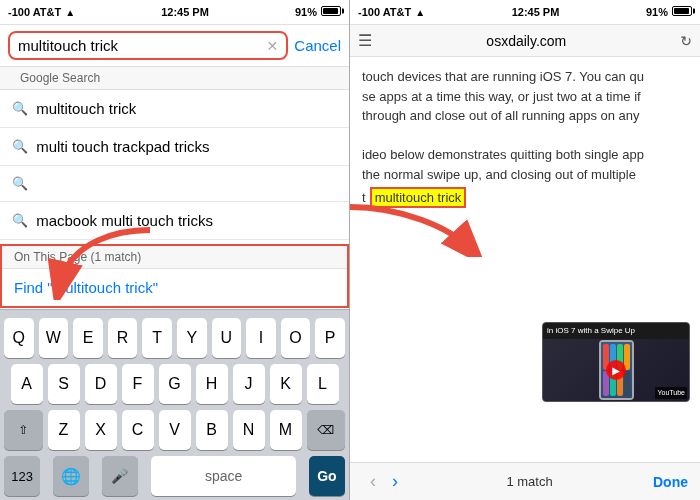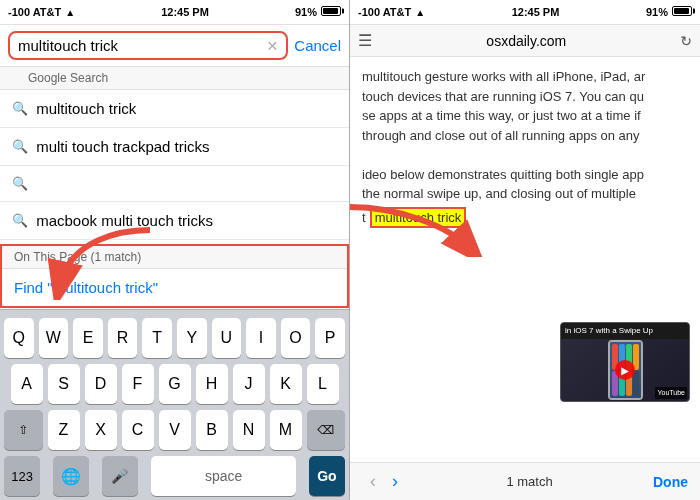--- a/index.html
+++ b/index.html
@@ -115,21 +115,21 @@
       white-space: nowrap;
     }
 
     
     .suggestions {
       flex: 1;
       background: #fff;
       overflow: hidden;
     }
     .suggestion-header {
-      padding: 4px 28px;
+      padding: 4px 20px;
       font-size: 12px;
       color: #666;
       background: #f7f7f7;
       border-bottom: 1px solid #e0e0e0;
     }
     .suggestion-item {
       display: flex;
       align-items: center;
       padding: 10px 12px;
       border-bottom: 1px solid #e8e8e8;
@@ -270,21 +270,21 @@
     }
 
     .highlight-box {
       background: #ffff00;
       border: 2px solid #e74c3c;
       padding: 1px 3px;
       font-weight: 500;
     }
 
     .video-preview {
-      width: 130px;
+      width: 148px;
       height: 80px;
       background: #0369a1;
       border: 1px solid #555;
       border-radius: 4px;
       position: absolute;
       right: 10px;
       bottom: 60px;
       display: flex;
       flex-direction: column;
       overflow: hidden;
@@ -513,21 +513,20 @@
     </div>
   </div>
 
   <div class="browser-toolbar">
     <span class="browser-menu-btn">☰</span>
     <span class="browser-url">osxdaily.com</span>
     <span class="browser-refresh">↻</span>
   </div>
 
   <div class="browser-content">
-    <p>multitouch gesture works with all iPhone, iPad, ar</p>
     <p>touch devices that are running iOS 7. You can qu</p>
     <p>se apps at a time this way, or just two at a time if</p>
     <p>through and close out of all running apps on any</p>
     <br>
     <p>ideo below demonstrates quitting both single app</p>
     <p style="display:flex;align-items:center;gap:4px;">
       the normal swipe up, and closing out of multiple
     </p>
     <p style="margin-top:4px;">
       <span style="margin-right:4px;">t</span><span class="highlight-box">multitouch trick</span>

